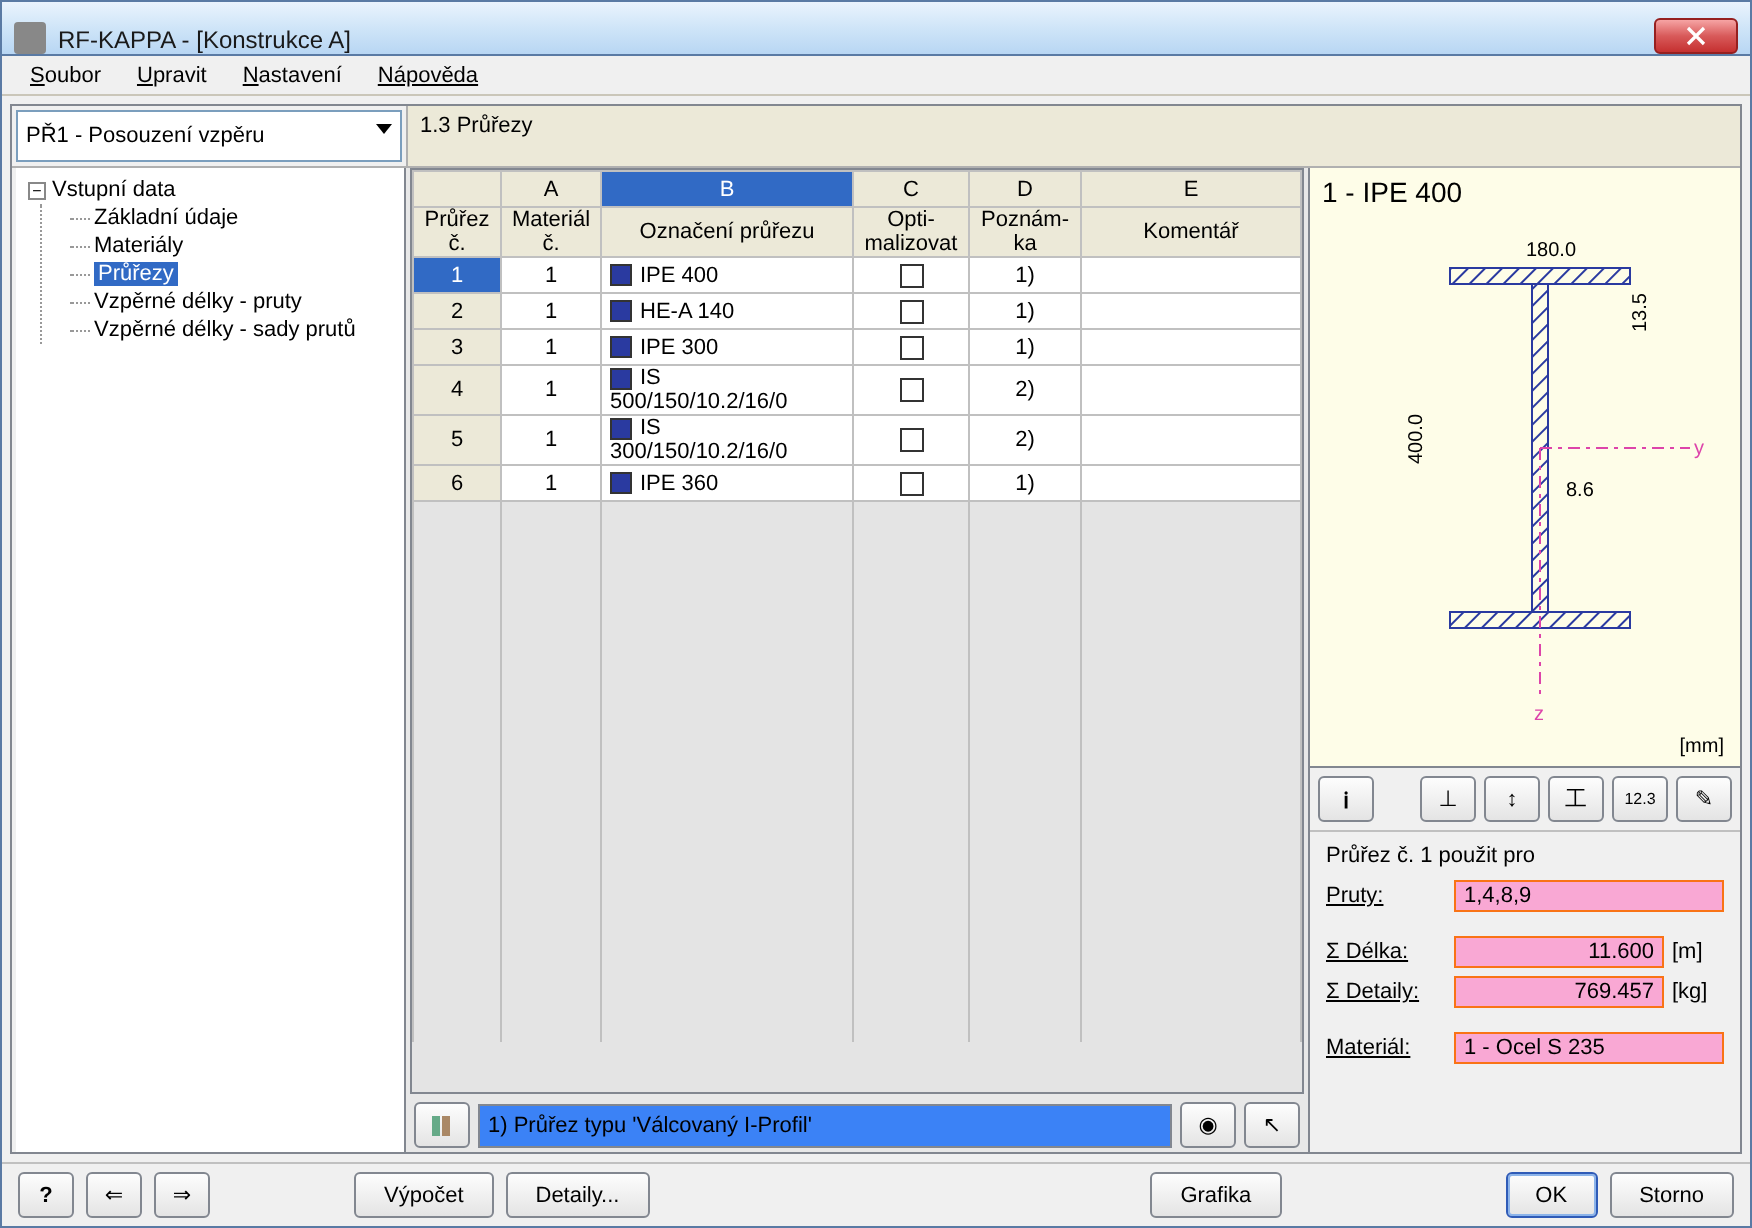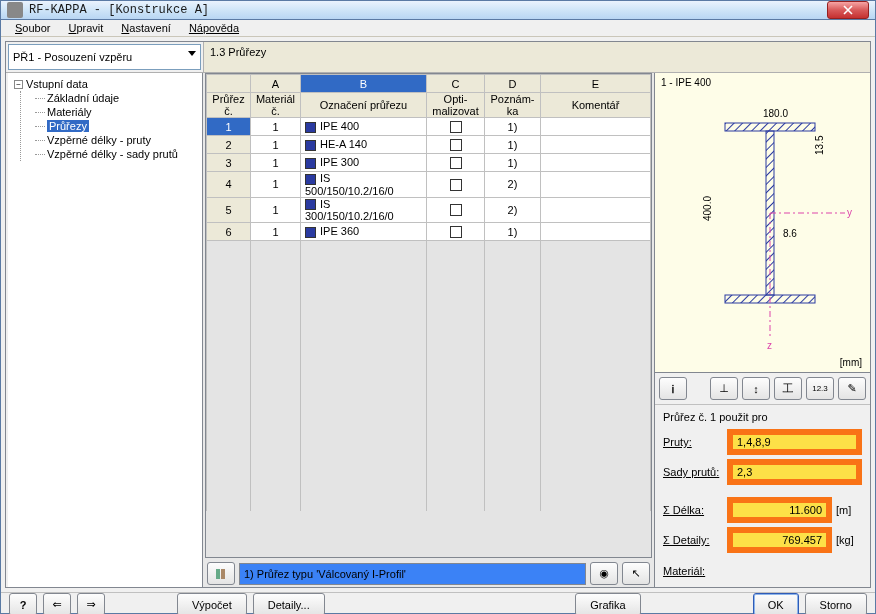--- a/index.html
+++ b/index.html
@@ -1,18 +1,18 @@
 <!DOCTYPE html>
 <html><head>
 <meta charset="utf-8">
 <style>
 * { box-sizing: border-box; }
 body { margin: 0; font-family: Tahoma, sans-serif; font-size: 11px; background: #ece9d8; }
 .window { width: 876px; height: 614px; background: #f0f0f0; border: 1px solid #5a7aa4; display: flex; flex-direction: column; }
-.titlebar { height: 27px; background: linear-gradient(#eaf3fd, #cfe5f8, #b8d6f3); display: flex; align-items: center; padding: 0 6px; border-bottom: 1px solid #5a7aa4; font-family: Liberation Mono, monospace; }
+.titlebar { height: 27px; background: linear-gradient(#eaf3fd, #cfe5f8, #b8d6f3); display: flex; align-items: flex-end; padding: 0 6px; border-bottom: 1px solid #5a7aa4; }
 .title-icon { width: 16px; height: 16px; margin-right: 6px; background: #888; border-radius: 2px; }
 .title-text { flex: 1; color: #1a1a1a; font-size: 12px; }
 .close-btn { width: 42px; height: 18px; background: linear-gradient(#f6a4a4, #d85a5a, #c53030); border: 1px solid #962020; border-radius: 3px; display: flex; align-items: center; justify-content: center; color: white; font-weight: bold; font-size: 11px; }
 .menubar { height: 20px; display: flex; align-items: center; padding: 0 6px; background: #f0f0f0; border-bottom: 1px solid #cac6b9; gap: 2px; }
 .menu-item { padding: 2px 8px; cursor: default; }
 .menu-item u { text-decoration: underline; }
 .workarea { flex: 1; margin: 4px; border: 1px solid #828790; background: #f0f0f0; display: flex; flex-direction: column; }
 .top-row { display: flex; border-bottom: 1px solid #b0b0b0; }
 .combo { width: 193px; height: 21px; border: 1px solid #7b9ebd; background: white; display: flex; align-items: center; padding: 12px 4px; margin: 2px; position: relative; }
 .combo::after { content: ''; position: absolute; right: 4px; top: 6px; border: 4px solid transparent; border-top: 5px solid #000; }
@@ -36,29 +36,29 @@
 .grid td.rowhdr.blue { background: #316ac5; color: white; }
 .grid td.center { text-align: center; }
 .checkbox-box { width: 12px; height: 12px; border: 1px solid #333; display: inline-block; vertical-align: middle; }
 .swatch { width: 11px; height: 11px; background: #2a3aa0; display: inline-block; vertical-align: middle; margin-right: 4px; border: 1px solid #333; }
 .filler-row td { background: #e4e4e4; height: 270px; border-left: 1px solid #c0c0c0; border-right: 1px solid #c0c0c0; border-bottom: none; }
 .status-row { display: flex; align-items: center; padding: 2px 4px; gap: 4px; }
 .sunken { border: 1px solid #828790; background: #3b82f6; height: 22px; display: flex; align-items: center; padding: 0 4px; }
 .icon-btn { width: 28px; height: 23px; border: 1px solid #828790; border-radius: 3px; background: linear-gradient(#fdfdfd,#e4e4e4); display: inline-flex; align-items: center; justify-content: center; cursor: pointer; }
 .right-pane { width: 216px; border-left: 1px solid #828790; display: flex; flex-direction: column; }
 .preview { flex: 0 0 300px; background: #fefde8; border-bottom: 1px solid #828790; position: relative; font-size: 10px; }
-.preview-label { position: absolute; top: 4px; left: 6px; font-size: 10px; }
+.preview-label { position: absolute; top: 4px; left: 6px; font-size: 14px; }
 .ibeam-svg { position: absolute; top: 30px; left: 30px; }
 .unit-label { position: absolute; right: 8px; bottom: 4px; }
 .tool-row { padding: 4px; display: flex; gap: 4px; justify-content: space-between; border-bottom: 1px solid #c0c0c0; }
 .info-panel { padding: 6px 8px; flex: 1; }
 .info-title { margin-bottom: 6px; }
 .info-row { display: flex; margin-bottom: 4px; align-items: center; }
 .info-label { width: 64px; text-decoration: underline; }
-.info-val { flex: 1; background: #fde047; border: 6px solid #f97316; padding: 1px 4px; text-align: right; }
+.info-val { flex: 1; background: #f9a8d4; border: 1px solid #f97316; padding: 1px 4px; text-align: right; }
 .info-unit { width: 30px; padding-left: 4px; }
 .footer { height: 32px; display: flex; align-items: center; padding: 0 8px; gap: 6px; border-top: 1px solid #c0c0c0; }
 .btn { height: 23px; border: 1px solid #828790; border-radius: 3px; background: linear-gradient(#fdfdfd,#e4e4e4); padding: 0 14px; cursor: pointer; font-size: 11px; }
 .btn.default { border: 1px solid #2f5bb7; box-shadow: inset 0 0 0 1px #8cb4ea; }
 .spacer { flex: 1; }
 </style>
 </head>
 <body>
 
 <div class="window">
@@ -271,38 +271,35 @@
           <span class="icon-btn">
               <span>✎</span>
             </span>
         </div>
         <div class="info-panel">
           <div class="info-title">Průřez č. 1 použit pro</div>
           <div class="info-row">
             <div class="info-label">Pruty:</div>
             <div class="info-val" style="text-align:left">1,4,8,9</div>
           </div>
-          <div class="info-row">
-            <div class="info-label">Sady prutů:</div>
-            <div class="info-val" style="text-align:left">2,3</div>
-          </div>
           <div style="height:8px"></div>
           <div class="info-row">
             <div class="info-label">Σ Délka:</div>
             <div class="info-val">11.600</div>
             <div class="info-unit">[m]</div>
           </div>
           <div class="info-row">
             <div class="info-label">Σ Detaily:</div>
             <div class="info-val">769.457</div>
             <div class="info-unit">[kg]</div>
           </div>
           <div style="height:8px"></div>
           <div class="info-row">
             <div class="info-label">Materiál:</div>
+            <div class="info-val" style="text-align:left">1 - Ocel S 235</div>
           </div>
         </div>
       </div>
     </div>
   </div>
 
   <div class="footer">
     <span class="icon-btn">
         <b>?</b>
       </span>

